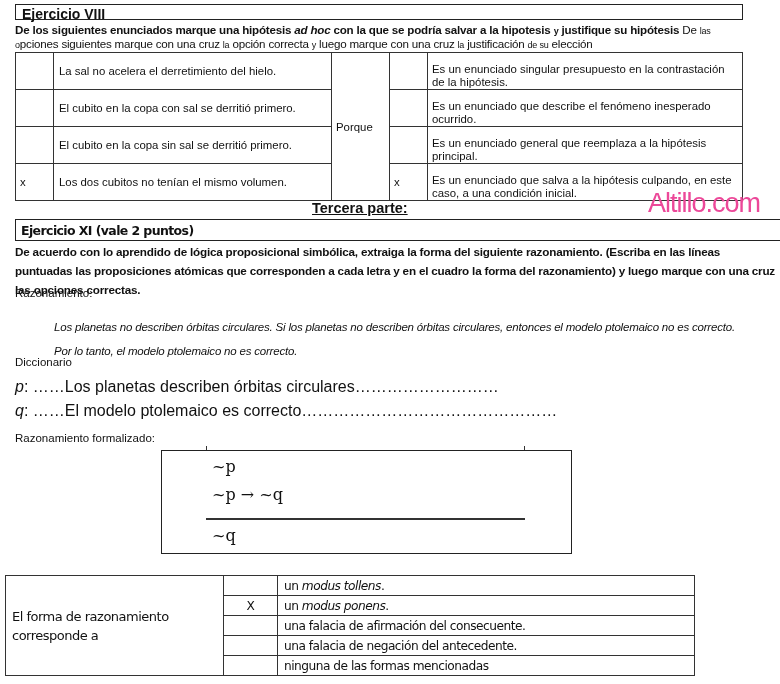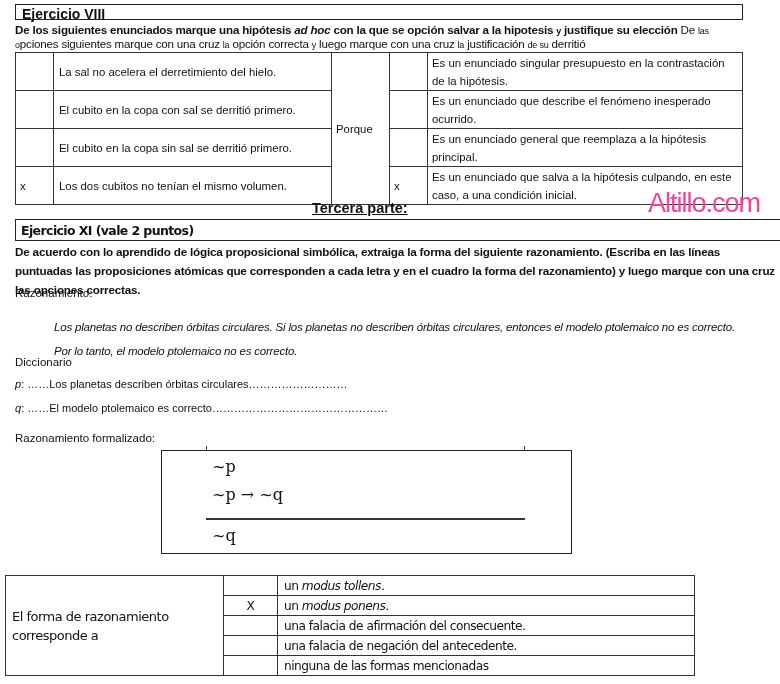--- a/index.html
+++ b/index.html
@@ -19,35 +19,35 @@
 
   
   table.t8 { position: absolute; left: 15px; top: 52px; border-collapse: collapse; width: 728px; font-size: 11.4px; }
   table.t8 td { border: 1.5px solid #333; padding: 0 4px; vertical-align: middle; }
   table.t8 tr { height: 34px; }
   table.t8 tr:first-child { height: 32px; }
   table.t8 td.mk { width: 38px; }
   table.t8 td.opt { width: 278px; padding-left: 5px; }
   table.t8 td.por { width: 58px; }
   table.t8 td.mk2 { width: 38px; }
-  table.t8 td.just { line-height: 18px; padding-left: 4px; padding-top: 1px; }
+  table.t8 td.just { line-height: 13px; padding-left: 4px; padding-top: 10px; }
 
   
   #tercera { left: 312px; top: 200px; font-family: "Liberation Sans", sans-serif; font-size: 14.5px; font-weight: bold; text-decoration: underline; }
   #watermark { left: 648px; top: 188px; font-size: 27px; color: #ec4899; letter-spacing: -1px; font-family: "Liberation Sans", sans-serif; }
 
   #ex11-box { left: 15px; top: 219px; width: 780px; height: 22px; border: 1.5px solid #222; }
   #ex11-title { position: absolute; left: 5px; top: 3px; font-size: 12.5px; font-weight: bold; font-family: "DejaVu Sans", sans-serif; letter-spacing: -0.6px; }
 
   #ex11-instr { left: 15px; top: 242px; width: 760px; font-size: 11.7px; line-height: 19px; font-weight: bold; letter-spacing: -0.2px; }
   #razon-label { left: 15px; top: 287px; font-size: 11.5px; }
   #razon-text { left: 54px; top: 315px; width: 700px; font-size: 11.5px; font-style: italic; line-height: 24px; letter-spacing: -0.2px; }
   #dicc-label { left: 15px; top: 356px; font-size: 11.5px; }
 
-  .dict-line { left: 15px; font-size: 11px; white-space: nowrap; }
+  .dict-line { left: 15px; font-size: 16px; white-space: nowrap; }
   .dict-line .var { font-style: italic; }
   #dict-p { top: 378px; }
   #dict-q { top: 402px; }
   #formal-label { left: 15px; top: 432px; font-size: 11.5px; }
 
   
   #formal-box { left: 161px; top: 450px; width: 411px; height: 104px; border: 1.5px solid #222; font-family: "DejaVu Serif", serif; }
   #tick-l { left: 206px; top: 446px; width: 1px; height: 5px; background: #333; }
   #tick-r { left: 524px; top: 446px; width: 1px; height: 5px; background: #333; }
   .prem { position: absolute; left: 50px; font-size: 16px; }
@@ -63,23 +63,23 @@
   table.tf td.mark { width: 54px; text-align: center; }
   table.tf .it { font-style: italic; }
 </style>
 </head>
 <body>
 
 <div id="ex8-title-box" class="abs">
   <span id="ex8-title">Ejercicio VIII</span>
 </div>
 
-<div id="ex8-instr1" class="abs instr"><span>De los siguientes enunciados marque una hipótesis </span><i>ad hoc</i><span> con la que se opción salvar a la hipotesis </span><span class="small" style="font-weight:bold">y</span><span> justifique su elección</span><span style="font-weight:normal"> De </span><span class="small">las</span></div>
+<div id="ex8-instr1" class="abs instr"><span>De los siguientes enunciados marque una hipótesis </span><i>ad hoc</i><span> con la que se podría salvar a la hipotesis </span><span class="small" style="font-weight:bold">y</span><span> justifique su hipótesis</span><span style="font-weight:normal"> De </span><span class="small">las</span></div>
 
-<div id="ex8-instr2" class="abs instr"><span class="small">o</span><span>pciones siguientes marque con una cruz </span><span class="small">la</span><span> opción correcta </span><span class="small">y</span><span> luego marque con una cruz </span><span class="small">la</span><span> justificación </span><span class="small">de su</span><span> derritió</span></div>
+<div id="ex8-instr2" class="abs instr"><span class="small">o</span><span>pciones siguientes marque con una cruz </span><span class="small">la</span><span> opción correcta </span><span class="small">y</span><span> luego marque con una cruz </span><span class="small">la</span><span> justificación </span><span class="small">de su</span><span> elección</span></div>
 
 <table class="t8">
   <tbody>
       <tr>
     <td class="mk"></td>
     <td class="opt">La sal no acelera el derretimiento del hielo.</td>
     <td class="por" rowspan="4">Porque</td>
     <td class="mk2"></td>
     <td class="just">Es un enunciado singular presupuesto en la contrastación de la hipótesis.</td>
   </tr>

